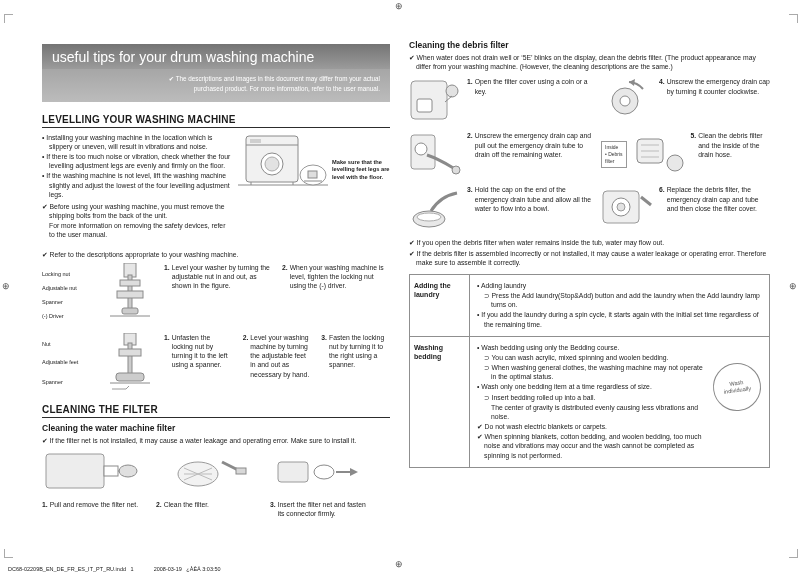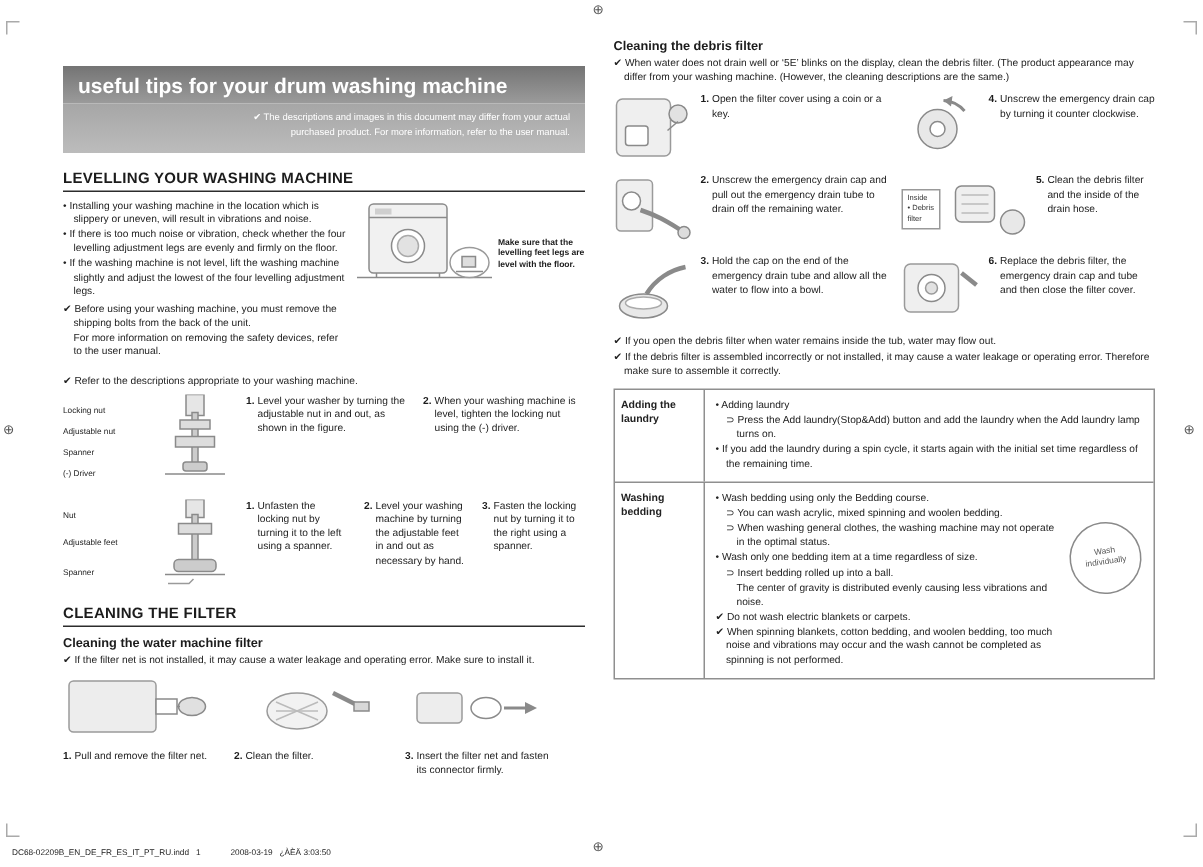--- a/index.html
+++ b/index.html
@@ -2,38 +2,38 @@
 <html><head>
 <meta charset="utf-8">
 <style>
   * { margin:0; padding:0; box-sizing:border-box; }
   html,body { width:802px; height:578px; background:#fdfdfd; }
   .page { position:relative; width:802px; height:578px; background:#ffffff;
           font-family:"Liberation Sans", sans-serif; color:#1c1c1c; overflow:hidden; }
 
   
   .colL { position:absolute; left:42px; top:44px; width:348px; }
-  .colR { position:absolute; left:409px; top:25px; width:361px; }
+  .colR { position:absolute; left:409px; top:40px; width:361px; }
 
   
   .h1 { font-size:10px; font-weight:700; letter-spacing:.2px; padding-bottom:2px;
         border-bottom:1.5px solid #2c2c2c; margin-bottom:5px; }
   .h2 { font-size:8.5px; font-weight:700; margin-bottom:3px; }
   .t   { font-size:6.8px; line-height:1.35; color:#222; }
   .hang { padding-left:7px; text-indent:-7px; margin-bottom:1px; }
   .sub  { padding-left:14px; text-indent:-7px; margin-bottom:1px; }
   .sub2 { padding-left:14px; margin-bottom:1px; }
   .step { display:flex; gap:2px; font-size:6.8px; line-height:1.35; }
   .num  { font-weight:700; white-space:nowrap; }
   .sec  { margin-bottom:9px; }
 
   
   .banner { margin-bottom:12px; }
   .banner-title { background:linear-gradient(#747474,#9b9b9b); color:#fff; font-size:14px;
-                  font-weight:700; padding:5px 10px 4px; }
+                  font-weight:400; padding:5px 10px 4px; }
   .banner-note  { background:linear-gradient(#a6a6a6,#bcbcbc); color:#fff; font-size:6.3px;
                   text-align:right; padding:5px 10px 7px; line-height:1.65; }
 
   
   .inst-row { display:flex; gap:6px; }
   .inst-left { flex:1; }
   .inst-fig { width:152px; flex:none; display:flex; gap:4px; align-items:flex-start; }
   .fig-caption { font-size:5.7px; font-weight:700; width:58px; line-height:1.35; margin-top:26px; }
 
   

